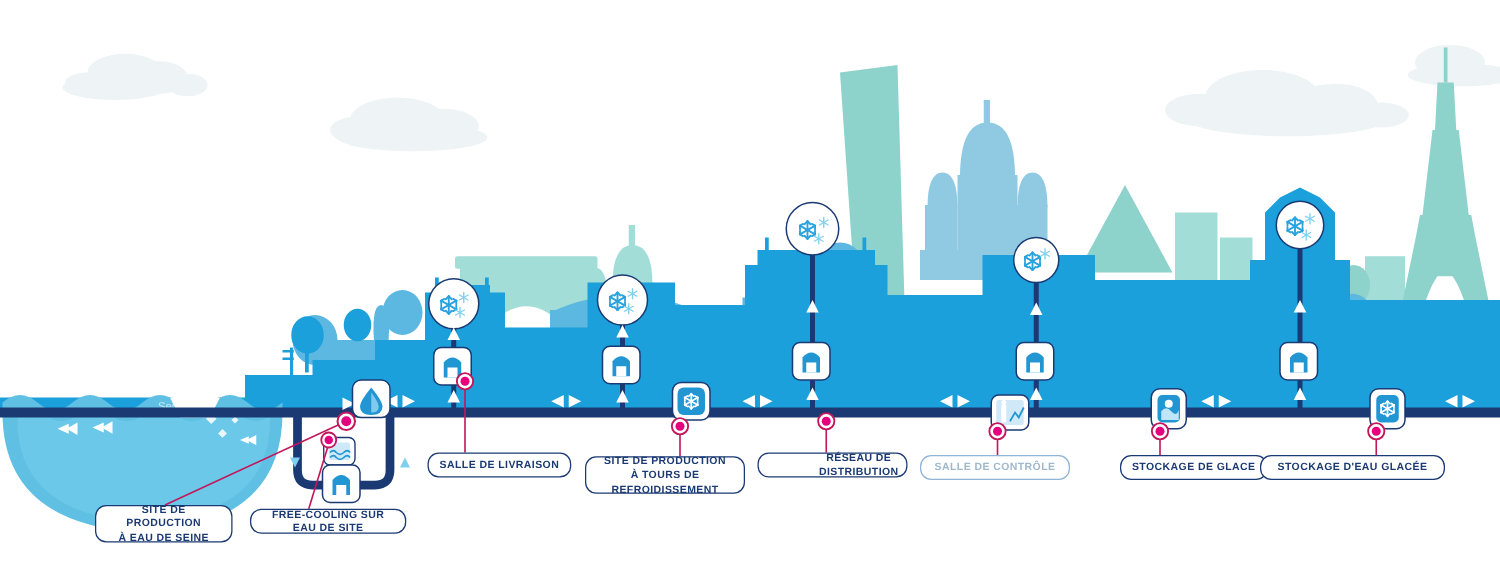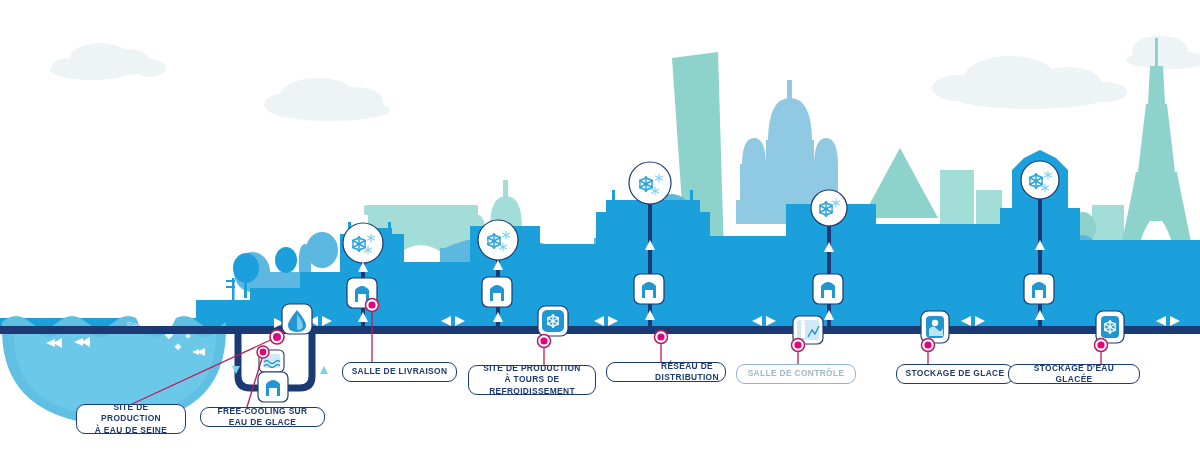--- a/index.html
+++ b/index.html
@@ -439,28 +439,28 @@
       <g>
           <circle cx="1101" cy="345" r="6.5" fill="#ffffff" stroke="#c2185b" stroke-width="1.5"></circle>
           <circle cx="1101" cy="345" r="3.6" fill="#e5007d"></circle>
         </g>
     </g>
   </svg>
 
   <div class="callout" style="left:76px;top:404px;width:110px;height:30px;">SITE DE PRODUCTION
 À EAU DE SEINE</div>
 
-  <div class="callout" style="left:200px;top:407px;width:125px;height:20px;">FREE-COOLING SUR EAU DE GLACE</div>
+  <div class="callout" style="left:200px;top:407px;width:125px;height:20px;">FREE-COOLING SUR EAU DE SITE</div>
 
   <div class="callout" style="left:342px;top:362px;width:115px;height:20px;">SALLE DE LIVRAISON</div>
 
   <div class="callout" style="left:468px;top:365px;width:128px;height:30px;">SITE DE PRODUCTION
 À TOURS DE REFROIDISSEMENT</div>
 
   <div class="callout" style="left:606px;top:362px;width:120px;height:20px;padding-left:48px;">RÉSEAU DE DISTRIBUTION</div>
 
   <div class="callout muted" style="left:736px;top:364px;width:120px;height:20px;">SALLE DE CONTRÔLE</div>
 
   <div class="callout" style="left:878px;top:364px;width:118px;height:20px;margin-left:18px;">STOCKAGE DE GLACE</div>
 
-  <div class="callout" style="left:1008px;top:364px;width:132px;height:20px;">STOCKAGE D'EAU GLACÉE</div>
+  <div class="callout" style="left:1008px;top:364px;width:148px;height:20px;">STOCKAGE D'EAU GLACÉE</div>
 
 </div>
 
 </body></html>

